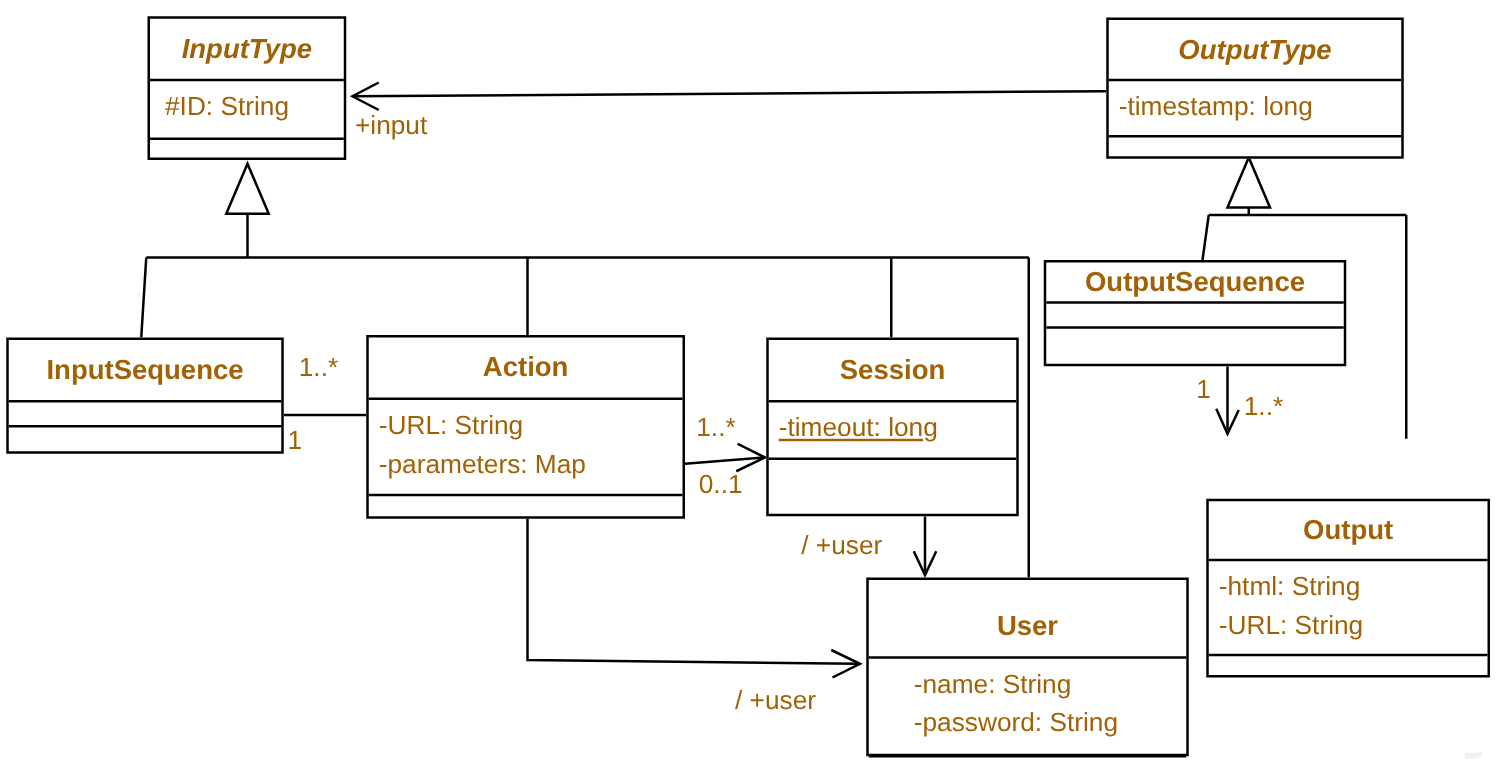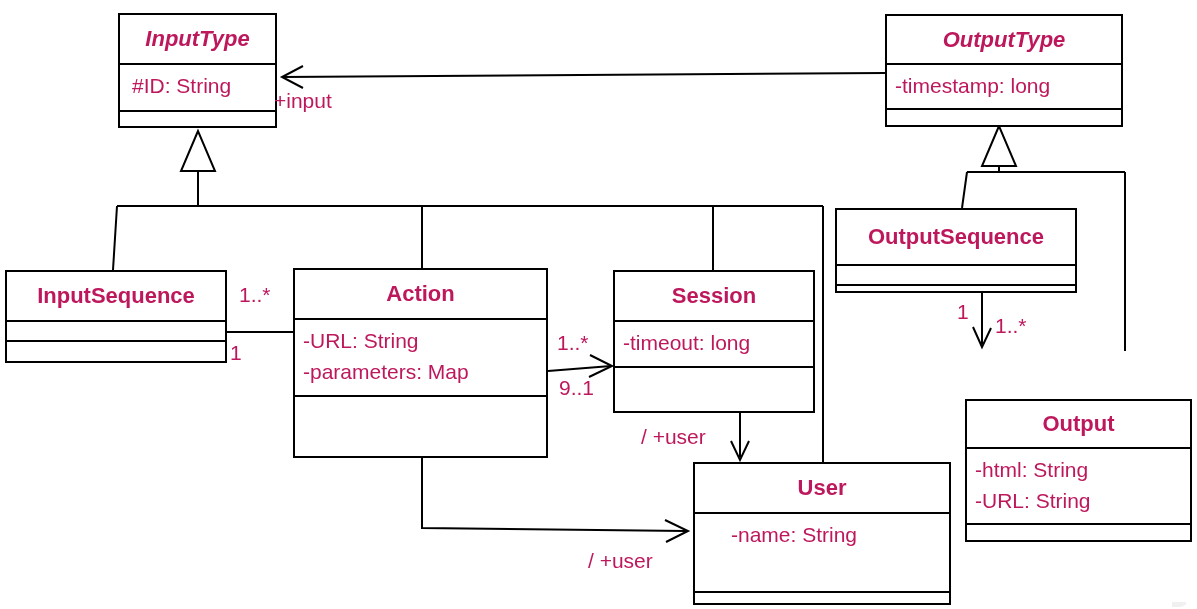--- a/index.html
+++ b/index.html
@@ -2,21 +2,21 @@
 <html><head>
 <meta charset="utf-8">
 <style>
   html, body { margin: 0; padding: 0; background: #ffffff; }
   #canvas {
     position: relative;
     width: 1197px;
     height: 609px;
     background: #ffffff;
     font-family: "Liberation Sans", sans-serif;
-    color: #be185d;
+    color: #a16207;
     overflow: hidden;
     border-radius: 26px;
   }
   #connectors { position: absolute; left: 0; top: 0; }
   .ln  { stroke: #000; stroke-width: 2; fill: none; }
   .tri { stroke: #000; stroke-width: 2; fill: #fff; stroke-linejoin: miter; }
   .arr { stroke: #000; stroke-width: 2; fill: none; stroke-linejoin: miter; }
 
   .uml-class {
     position: absolute;
@@ -105,64 +105,65 @@
     </div>
     <div class="cmp ops"></div>
   </div>
 
   <div class="uml-class" style="left:5px; top:270px; width:222px; height:93px;">
     <div class="cmp title" style="height:48px;">InputSequence</div>
     <div class="cmp attrs" style="height:20px; padding:0;"></div>
     <div class="cmp ops"></div>
   </div>
 
-  <div class="uml-class" style="left:293px; top:268px; width:255px; height:190px;">
+  <div class="uml-class" style="left:293px; top:268px; width:255px; height:147px;">
     <div class="cmp title" style="height:48px;">Action</div>
     <div class="cmp attrs" style="height:77px;">
       <div>-URL: String</div>
       <div>-parameters: Map</div>
     </div>
     <div class="cmp ops"></div>
   </div>
 
   <div class="uml-class" style="left:613px; top:270px; width:202px; height:143px;">
     <div class="cmp title" style="height:48px;text-align:center;">Session</div>
-    <div class="cmp attrs" style="height:46px;">
+    <div class="cmp attrs" style="height:46px;text-decoration:underline;">
       <div>-timeout: long</div>
     </div>
     <div class="cmp ops"></div>
   </div>
 
   <div class="uml-class" style="left:835px; top:208px; width:242px; height:85px;">
-    <div class="cmp title" style="height:54px;">OutputSequence</div>
+    <div class="cmp title" style="height:31px;">OutputSequence</div>
     <div class="cmp attrs" style="height:20px; padding:0;"></div>
     <div class="cmp ops"></div>
   </div>
 
   <div class="uml-class" style="left:965px; top:351px; width:227px; height:143px;margin-top:48px;">
     <div class="cmp title" style="height:46px;">Output</div>
     <div class="cmp attrs" style="height:76px;">
       <div>-html: String</div>
       <div>-URL: String</div>
     </div>
     <div class="cmp ops"></div>
   </div>
 
   <div class="uml-class" style="left:693px; top:462px; width:258px; height:143px;">
-    <div class="cmp title" style="height:48px;">User</div>
+    <div class="cmp title" style="height:48px;margin-top:13px;">User</div>
     <div class="cmp attrs" style="height:79px;padding-left:36px;">
       <div>-name: String</div>
+      <div>-password: String</div>
     </div>
     <div class="cmp ops"></div>
   </div>
 
-  <span class="edge-label" style="left:274px; top:89px;">+input</span>
+  <span class="edge-label" style="left:284px; top:89px;">+input</span>
   <span class="edge-label" style="left:239px; top:283px;">1..*</span>
   <span class="edge-label" style="left:230px; top:341px;">1</span>
   <span class="edge-label" style="left:557px; top:331px;">1..*</span>
-  <span class="edge-label" style="left:559px; top:376px;">9..1</span>
+  <span class="edge-label" style="left:559px; top:376px;">0..1</span>
   <span class="edge-label" style="left:641px; top:425px;">/ +user</span>
   <span class="edge-label" style="left:588px; top:549px;">/ +user</span>
   <span class="edge-label" style="left:957px; top:300px;">1</span>
   <span class="edge-label" style="left:995px; top:314px;">1..*</span>
 
   <div id="watermark"></div>
 </div>
 
 </body></html>

